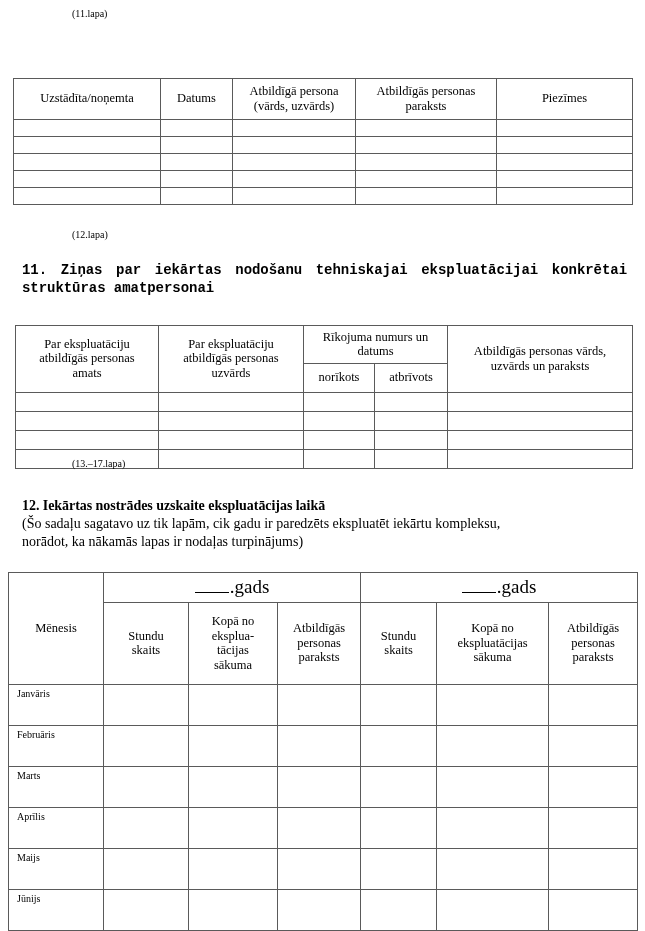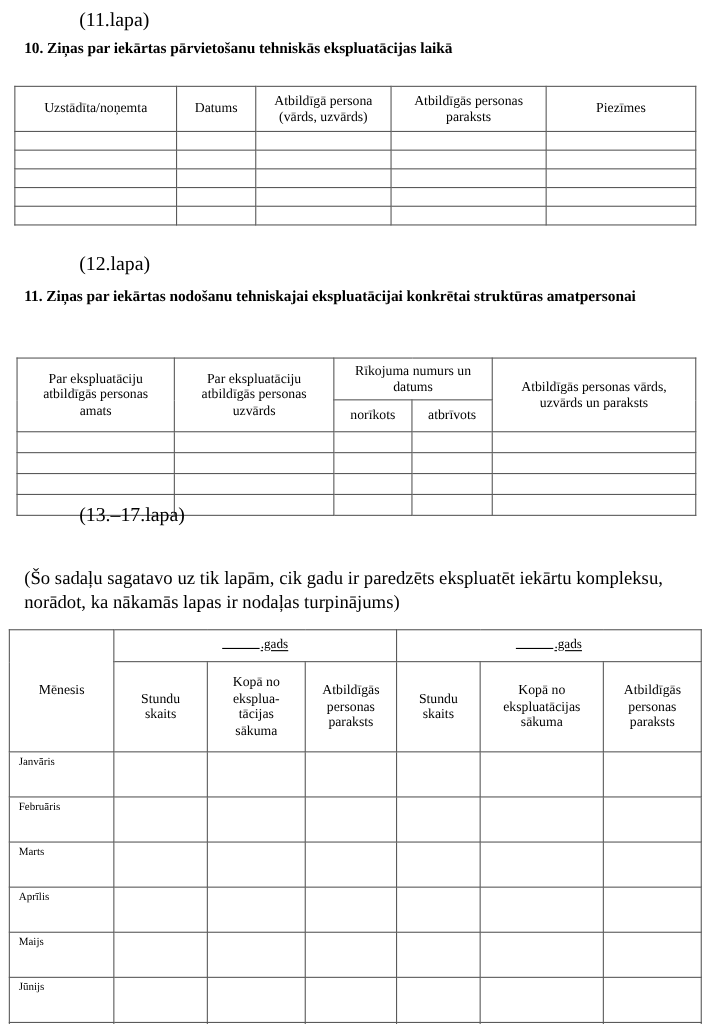--- a/index.html
+++ b/index.html
@@ -21,44 +21,45 @@
     position: relative;
     width: 645px;
     height: 931px;
     box-sizing: border-box;
   }
 
   
   .page-caption {
     position: absolute;
     left: 72px;
-    font-size: 18px;
+    font-size: 10px;
     line-height: 1;
     white-space: nowrap;
   }
 
   
   .section-heading {
     position: absolute;
     left: 22px;
     font-size: 14px;
     font-weight: bold;
     line-height: 1.28;
     letter-spacing: -0.05px;
   }
   .section-heading.justified {
     text-align: justify;
     text-align-last: left;
     width: 605px;
+    font-family: Liberation Mono, monospace;
   }
 
   .section-note {
     position: absolute;
     left: 22px;
-    font-size: 17px;
+    font-size: 14px;
     line-height: 1.3;
     width: 600px;
   }
 
   
   table.doc-table {
     position: absolute;
     border-collapse: collapse;
     table-layout: fixed;
     font-size: 12.5px;
@@ -87,21 +88,21 @@
 
   
   #table-handover { left: 15px; top: 325px; width: 617px; }
   #table-handover th.tall { height: 52px; }
   #table-handover th.group { height: 30px; margin-top: 16px; }
   #table-handover th.sub { height: 21px; font-family: Liberation Serif, serif; }
   #table-handover td.empty-cell { height: 18px; }
 
   
   #table-hours { left: 8px; top: 572px; width: 629px; }
-  #table-hours th.year-head { height: 21px; font-size: 12px; text-decoration: underline; }
+  #table-hours th.year-head { height: 21px; font-size: 19px; }
   #table-hours th.col-head { height: 74px; }
   #table-hours th.month-head { height: 95px; }
   #table-hours td.month-name {
     text-align: left;
     vertical-align: top;
     padding: 3px 0 0 8px;
     height: 37px;
     font-size: 10px;
   }
   #table-hours td.empty-cell { height: 37px; }
@@ -115,21 +116,20 @@
     margin-right: 1px;
   }
 </style>
 </head>
 <body>
 
 <div class="page">
 
   <div class="page-caption" style="top:9px;">(11.lapa)</div>
 
-  <div class="section-heading" style="top:36px;">10. Ziņas par iekārtas pārvietošanu tehniskās ekspluatācijas laikā</div>
 
   <table class="doc-table" id="table-moving">
     <colgroup>
       <col style="width:147px">
       <col style="width:72px">
       <col style="width:123px">
       <col style="width:141px">
       <col style="width:136px">
     </colgroup>
     <thead>
@@ -257,20 +257,21 @@
         <td class="empty-cell"></td>
         <td class="empty-cell"></td>
         <td class="empty-cell"></td>
         <td class="empty-cell"></td>
       </tr>
     </tbody>
   </table>
 
   <div class="page-caption" style="top:459px;">(13.–17.lapa)</div>
 
+  <div class="section-heading" style="top:497px;">12. Iekārtas nostrādes uzskaite ekspluatācijas laikā</div>
 
   <div class="section-note" style="top:515px;">
     <div>(Šo sadaļu sagatavo uz tik lapām, cik gadu ir paredzēts ekspluatēt iekārtu kompleksu,</div>
     <div>norādot, ka nākamās lapas ir nodaļas turpinājums)</div>
   </div>
 
   <table class="doc-table" id="table-hours">
     <colgroup>
       <col style="width:95px">
       <col style="width:85px">

